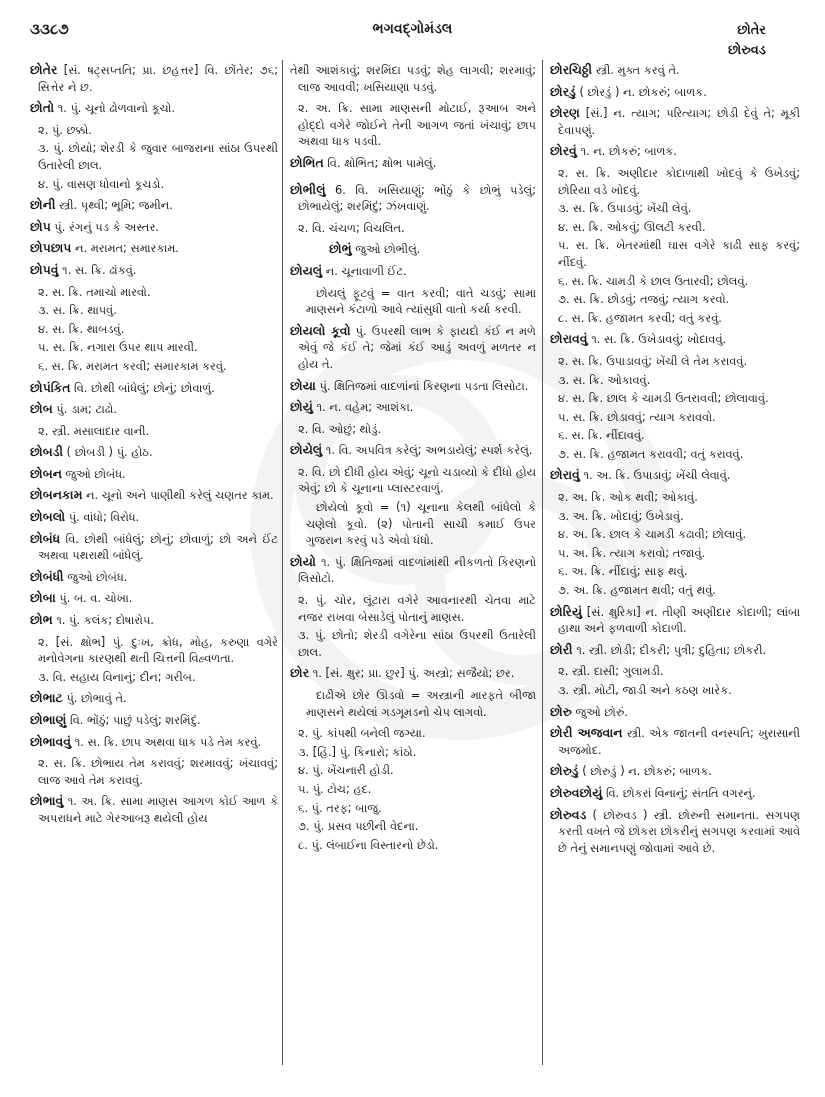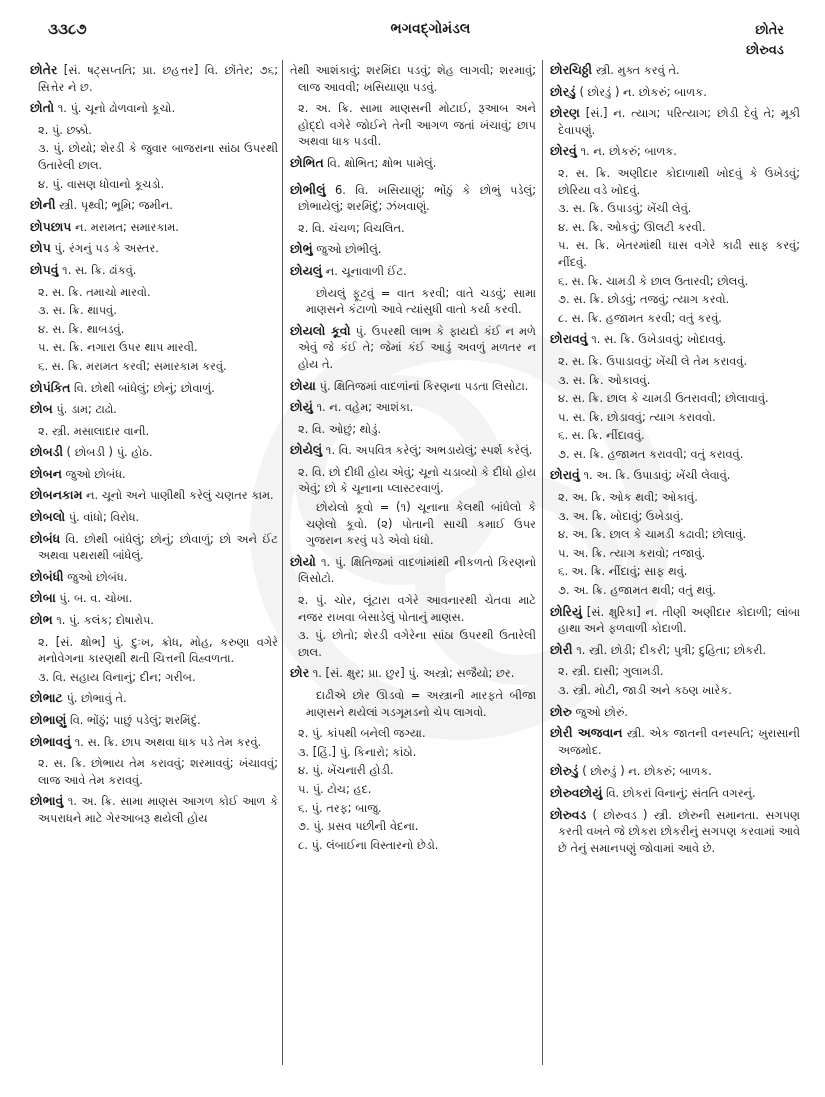--- a/index.html
+++ b/index.html
@@ -7,21 +7,21 @@
     width: 825px; height: 1097px; overflow: hidden;
     background: #ffffff; color: #1a1a1a;
     font-family: "DejaVu Sans", "Liberation Sans", sans-serif;
     position: relative;
   }
   .watermark {
     position: absolute; left: 250px; top: 300px; width: 420px; height: 460px;
     pointer-events: none; opacity: 0.09;
   }
   .header {
-    position: absolute; top: 20px; left: 18px; width: 788px; height: 40px;
+    position: absolute; top: 20px; left: 0; width: 788px; height: 40px;
   }
   .page-no { position: absolute; left: 30px; top: 0; font-size: 15px; font-weight: bold; }
   .running-title { position: absolute; left: 0; width: 825px; top: 0; text-align: center; font-size: 14px; font-weight: bold; }
   .guide-words { position: absolute; right: 22px; top: 0; text-align: right; font-size: 13px; font-weight: bold; line-height: 20px; }
   .columns { position: absolute; top: 62px; left: 0; width: 703px; height: 1010px; }
   .col { position: absolute; top: 0; height: 1005px; overflow: hidden; font-size: 11.4px; line-height: 16.6px; }
   .col1 { left: 30px; width: 248px; }
   .col2 { left: 290px; width: 246px; }
   .col3 { left: 550px; width: 250px; }
   .rule { position: absolute; top: 60px; width: 1px; height: 1005px; background: #555; }
@@ -54,22 +54,22 @@
 <div class="rule rule2"></div>
 
 <div class="columns">
   <div class="col col1">
       <div class="entry" style="margin-bottom: 5px;"><span class="hw">છોતેર</span> <span>[સં. ષટ્સપ્તતિ; પ્રા. છહત્તર] વિ. છોંતેર; ૭૬; સિત્તેર ને છ.</span></div>
       <div class="entry"><span class="hw">છોતો</span> <span>૧. પું. ચૂનો ઢોળવાનો કૂચો.</span></div>
       <div class="sense">૨. પું. છક્કો.</div>
       <div class="sense">૩. પું. છોયો; શેરડી કે જુવાર બાજરાના સાંઠા ઉપરથી ઉતારેલી છાલ.</div>
       <div class="sense" style="margin-bottom: 5px;">૪. પું. વાસણ ધોવાનો કૂચડો.</div>
       <div class="entry" style="margin-bottom: 5px;"><span class="hw">છોની</span> <span>સ્ત્રી. પૃથ્વી; ભૂમિ; જમીન.</span></div>
+      <div class="entry" style="margin-bottom: 5px;"><span class="hw">છોપ</span> <span>પું. રંગનું પડ કે અસ્તર.</span></div>
       <div class="entry" style="margin-bottom: 5px;"><span class="hw">છોપછાપ</span> <span>ન. મરામત; સમારકામ.</span></div>
-      <div class="entry" style="margin-bottom: 5px;"><span class="hw">છોપ</span> <span>પું. રંગનું પડ કે અસ્તર.</span></div>
       <div class="entry"><span class="hw">છોપવું</span> <span>૧. સ. ક્રિ. ઢાંકવું.</span></div>
       <div class="sense">૨. સ. ક્રિ. તમાચો મારવો.</div>
       <div class="sense">૩. સ. ક્રિ. થાપવું.</div>
       <div class="sense">૪. સ. ક્રિ. થાબડવું.</div>
       <div class="sense">૫. સ. ક્રિ. નગારા ઉપર થાપ મારવી.</div>
       <div class="sense" style="margin-bottom: 5px;">૬. સ. ક્રિ. મરામત કરવી; સમારકામ કરવું.</div>
       <div class="entry" style="margin-bottom: 5px;"><span class="hw">છોપંકિત</span> <span>વિ. છોથી બાંધેલું; છોનું; છોવાળું.</span></div>
       <div class="entry" style="margin-bottom: 5px;"><span class="hw">છોબ</span> <span>પું. ડામ; ટાઢો.</span></div>
       <div class="sense" style="margin-bottom: 5px;">૨. સ્ત્રી. મસાલાદાર વાની.</div>
       <div class="entry" style="margin-bottom: 5px;"><span class="hw">છોબડી</span> <span>( છોબડી ) પું. હોઠ.</span></div>
@@ -87,21 +87,21 @@
       <div class="entry"><span class="hw">છોભાવવું</span> <span>૧. સ. ક્રિ. છાપ અથવા ધાક પડે તેમ કરવું.</span></div>
       <div class="sense" style="margin-bottom: 5px;">૨. સ. ક્રિ. છોભાય તેમ કરાવવું; શરમાવવું; ખંચાવવું; લાજ આવે તેમ કરાવવું.</div>
       <div class="entry" style="margin-bottom: 5px;"><span class="hw">છોભાવું</span> <span>૧. અ. ક્રિ. સામા માણસ આગળ કોઈ આળ કે અપરાધને માટે ગેરઆબરૂ થયેલી હોય</span></div>
     </div>
   <div class="col col2">
       <div class="entry"><span>તેથી આશંકાવું; શરમિંદા પડવું; શેહ લાગવી; શરમાવું; લાજ આવવી; ખસિયાણા પડવું.</span></div>
       <div class="sense" style="margin-bottom: 5px;">૨. અ. ક્રિ. સામા માણસની મોટાઈ, રૂઆબ અને હોદ્દો વગેરે જોઈને તેની આગળ જતાં ખંચાવું; છાપ અથવા ધાક પડવી.</div>
       <div class="entry" style="margin-bottom: 10px;"><span class="hw">છોભિત</span> <span>વિ. ક્ષોભિત; ક્ષોભ પામેલું.</span></div>
       <div class="entry"><span class="hw">છોભીલું</span> <span>6. વિ. ખસિયાણું; ભોંઠું કે છોભું પડેલું; છોભાયેલું; શરમિંદું; ઝંખવાણું.</span></div>
       <div class="sense" style="margin-bottom: 5px;">૨. વિ. ચંચળ; વિચલિત.</div>
-      <div class="entry" style="margin-bottom: 5px;"><span class="hw">છોભું</span> <span>જુઓ છોભીલું.</span></div>
+      <div class="entry" style="margin-bottom: 5px; margin-left: 39px;"><span class="hw">છોભું</span> <span>જુઓ છોભીલું.</span></div>
       <div class="entry"><span class="hw">છોયલું</span> <span>ન. ચૂનાવાળી ઈંટ.</span></div>
       <div class="sense indent2" style="margin-bottom: 5px;">છોયલું ફૂટવું = વાત કરવી; વાતે ચડવું; સામા માણસને કંટાળો આવે ત્યાંસુધી વાતો કર્યા કરવી.</div>
       <div class="entry" style="margin-bottom: 5px;"><span class="hw">છોયલો કૂવો</span> <span>પું. ઉપરથી લાભ કે ફાયદો કંઈ ન મળે એવું જે કંઈ તે; જેમાં કંઈ આડું અવળું મળતર ન હોય તે.</span></div>
       <div class="entry" style="margin-bottom: 5px;"><span class="hw">છોયા</span> <span>પું. ક્ષિતિજમાં વાદળાંનાં કિરણના પડતા લિસોટા.</span></div>
       <div class="entry"><span class="hw">છોયું</span> <span>૧. ન. વહેમ; આશંકા.</span></div>
       <div class="sense" style="margin-bottom: 5px;">૨. વિ. ઓછું; થોડું.</div>
       <div class="entry"><span class="hw">છોયેલું</span> <span>૧. વિ. અપવિત્ર કરેલું; અભડાયેલું; સ્પર્શ કરેલું.</span></div>
       <div class="sense">૨. વિ. છો દીધી હોય એવું; ચૂનો ચડાવ્યો કે દીધો હોય એવું; છો કે ચૂનાના પ્લાસ્ટરવાળું.</div>
       <div class="sense indent2" style="margin-bottom: 5px;">છોયેલો કૂવો = (૧) ચૂનાના કેલથી બાંધેલો કે ચણેલો કૂવો. (૨) પોતાની સાચી કમાઈ ઉપર ગુજરાન કરવું પડે એવો ધંધો.</div>
       <div class="entry"><span class="hw">છોયો</span> <span>૧. પું. ક્ષિતિજમાં વાદળાંમાંથી નીકળતો કિરણનો લિસોટો.</span></div>

